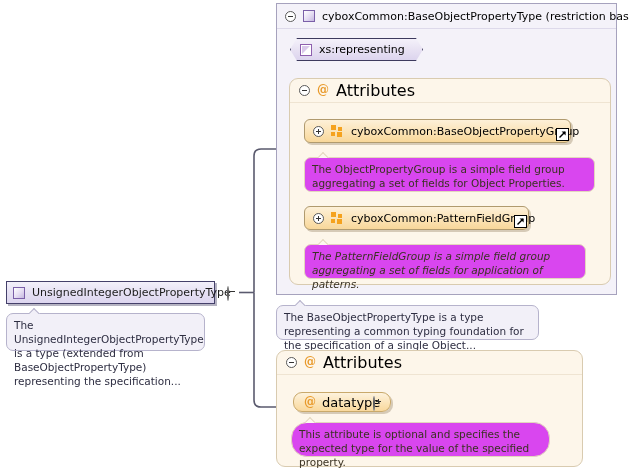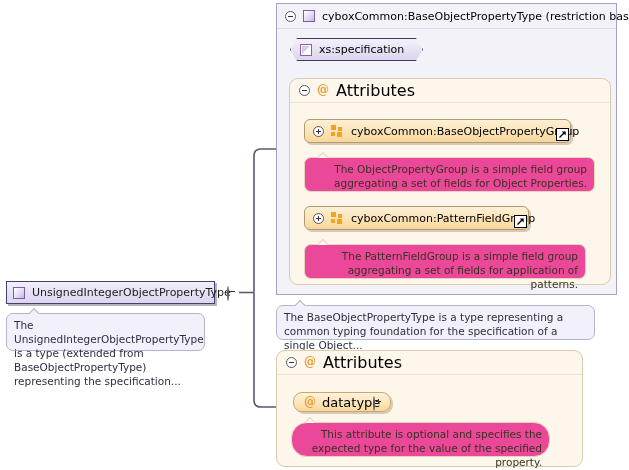--- a/index.html
+++ b/index.html
@@ -148,23 +148,22 @@
     left: 0; top: 2px;
     width: 9px; height: 9px;
     background: #f2f0f8;
     border-left: 1px solid #b6b3cc;
     border-top: 1px solid #b6b3cc;
     transform: rotate(45deg);
     transform-origin: center;
   }
   .bubble.warm {
     border-color: #e3d6bd;
-    background: #ec4899;
+    background: #d946ef;
     color: #3a3222;
-    text-align: right;
   }
   .bubble.warm .tail::after {
     background: #fdf8ef;
     border-left-color: #e3d6bd;
     border-top-color: #e3d6bd;
   }
 
   
   #type-panel {
     left: 276px; top: 3px;
@@ -282,21 +281,21 @@
 <div class="abs" id="type-panel">
   <div class="panel-head">
     <span class="pm-circle"></span>
     <span class="ct-icon"></span>
     <span class="title">cyboxCommon:BaseObjectPropertyType (restriction base)</span>
   </div>
 </div>
 
 <div class="abs" id="base-simple-type">
   <span class="st-icon"></span>
-  <span class="label">xs:specification</span>
+  <span class="label">xs:representing</span>
 </div>
 
 <div class="attr-panel" style="left:289px; top:78px; width:322px; height:207px;">
   <div class="attr-head">
     <span class="pm-circle"></span>
     <span class="at-glyph">@</span>
     <span class="title">Attributes</span>
   </div>
 </div>
 
@@ -330,26 +329,26 @@
       <i class="b4"></i>
   </span>
   <span class="label">cyboxCommon:PatternFieldGroup</span>
   <span class="ext-badge">
     <svg width="11" height="11" viewBox="0 0 11 11">
       <path d="M2.5 8.5 L8 3" stroke="#000" stroke-width="1.4"></path>
       <path d="M4.6 2.6 L8.6 2.6 L8.6 6.6 Z" fill="#000"></path>
     </svg>
   </span>
 </div>
-<div class="bubble warm" style="left:304px; top:244px; width:282px; height:35px;">
+<div class="bubble warm" style="left:304px; top:244px; width:282px; height:35px;font-style:italic;">
   <span class="tail" style="left:13px;"></span>
   <span>The PatternFieldGroup is a simple field group aggregating a set of fields for application of patterns.</span>
 </div>
 
-<div class="bubble" style="left:276px; top:305px; width:319px; height:35px;">
+<div class="bubble" style="left:276px; top:305px; width:263px; height:35px;">
   <span class="tail" style="left:18px;"></span>
   <span>The BaseObjectPropertyType is a type representing a common typing foundation for the specification of a single Object...</span>
 </div>
 
 <div class="attr-panel" style="left:276px; top:350px; width:307px; height:117px;">
   <div class="attr-head">
     <span class="pm-circle"></span>
     <span class="at-glyph">@</span>
     <span class="title">Attributes</span>
   </div>

